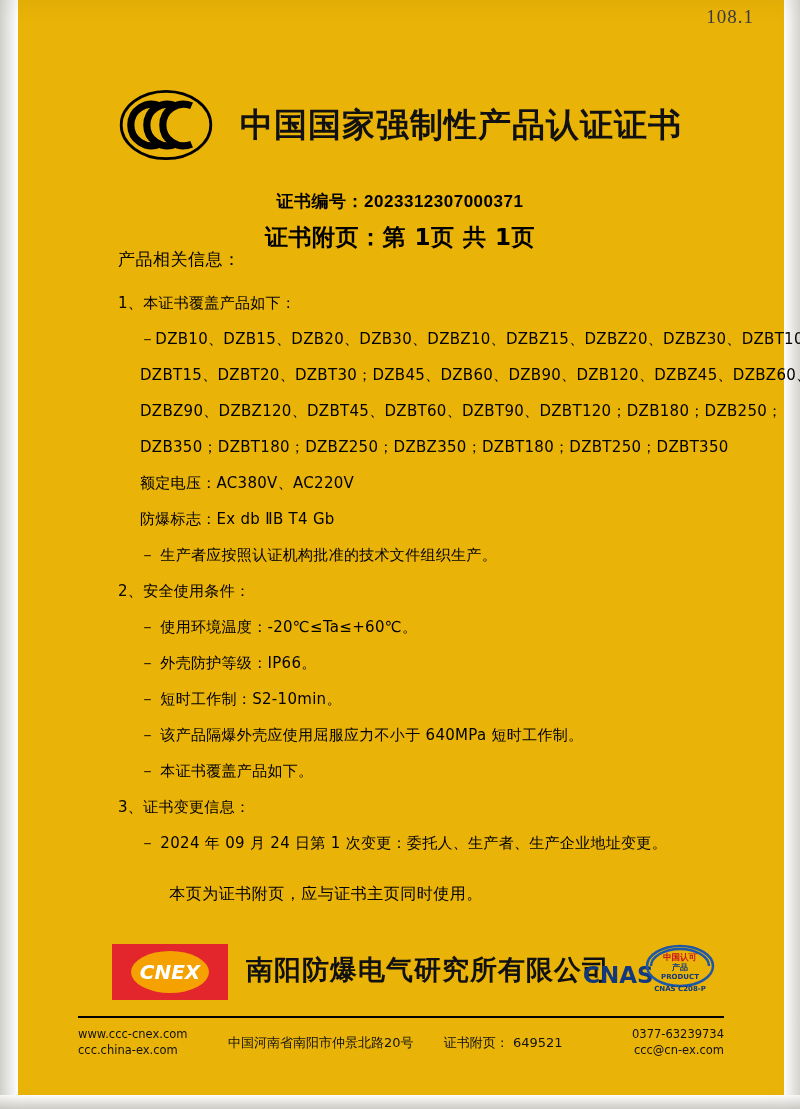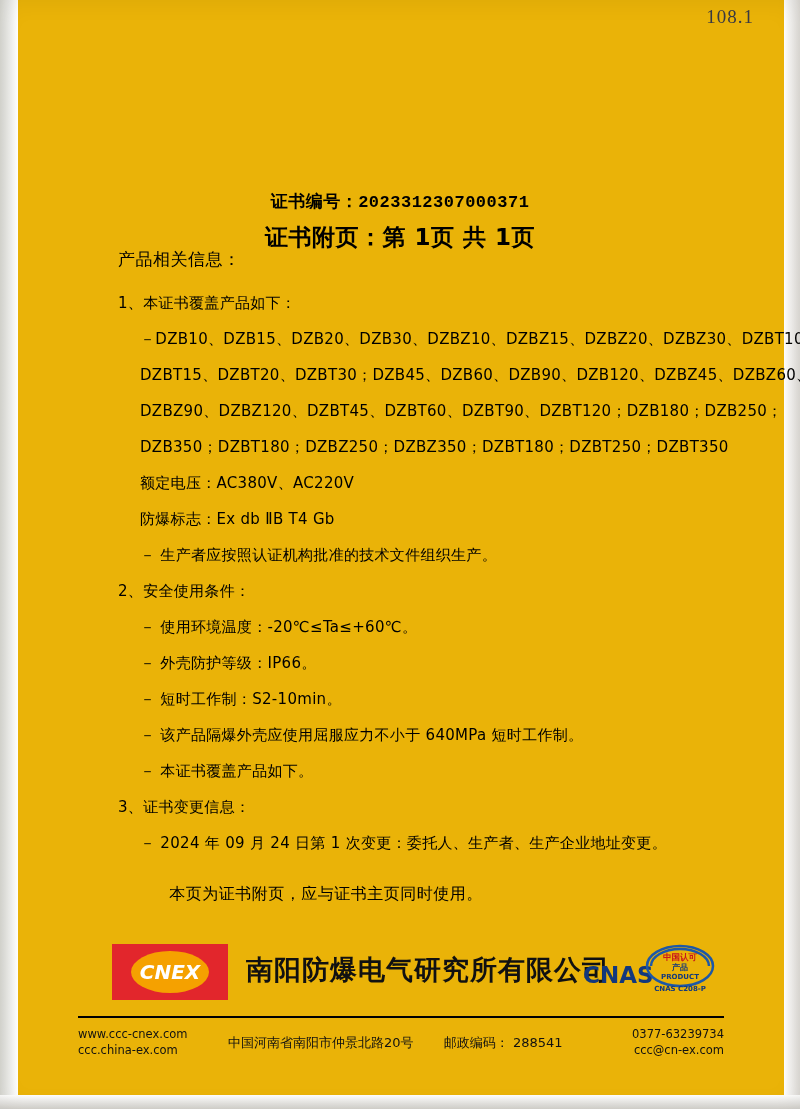--- a/index.html
+++ b/index.html
@@ -80,21 +80,21 @@
     letter-spacing: 1px;
     white-space: nowrap;
   }
 
   .cert-no {
     position: absolute;
     top: 190px;
     left: 0;
     width: 800px;
     text-align: center;
-    font-family: Liberation Mono, monospace;
+    font-family: Liberation Sans, sans-serif;
     font-size: 17px;
     font-weight: bold;
     color: #000;
     letter-spacing: 0.5px;
   }
   .cert-page {
     position: absolute;
     top: 222px;
     left: 0;
     width: 800px;
@@ -214,20 +214,29 @@
 <body>
 
 <div class="page">
 
   <div class="paper-left-edge"></div>
   <div class="paper-right-edge"></div>
   <div class="paper-bottom-edge"></div>
 
   <div class="hand-note">108.1</div>
 
+  <div class="header">
+    <svg class="ccc-logo" viewBox="0 0 120 92">
+      <ellipse cx="60" cy="46" rx="56" ry="42" fill="none" stroke="#000" stroke-width="3.5"></ellipse>
+      <path d="M52 22 A26 26 0 1 0 52 70" fill="none" stroke="#000" stroke-width="9" stroke-linecap="butt"></path>
+      <path d="M72 22 A26 26 0 1 0 72 70" fill="none" stroke="#000" stroke-width="9" stroke-linecap="butt"></path>
+      <path d="M92 22 A26 26 0 1 0 92 70" fill="none" stroke="#000" stroke-width="9" stroke-linecap="butt"></path>
+    </svg>
+    <div class="doc-title">中国国家强制性产品认证证书</div>
+  </div>
 
   <div class="cert-no">证书编号：2023312307000371</div>
   <div class="cert-page">证书附页：第 1页 共 1页</div>
 
   <div class="body-block">
     <div class="sec-title">产品相关信息：</div>
     <div id="body-lines">
         <div class="line indent1">1、本证书覆盖产品如下：</div>
         <div class="line indent2">－DZB10、DZB15、DZB20、DZB30、DZBZ10、DZBZ15、DZBZ20、DZBZ30、DZBT10、</div>
         <div class="line indent2">DZBT15、DZBT20、DZBT30；DZB45、DZB60、DZB90、DZB120、DZBZ45、DZBZ60、</div>
@@ -270,22 +279,22 @@
   <div class="rule"></div>
 
   <div class="footer">
     <div class="footer-left">
       <div>www.ccc-cnex.com</div>
       <div>ccc.china-ex.com</div>
     </div>
     <div class="footer-center">
       <span>中国河南省南阳市仲景北路20号</span>
       <span class="gap"></span>
-      <span>邮政编码：</span>
-      <span>288541</span>
+      <span>证书附页：</span>
+      <span>649521</span>
     </div>
     <div class="footer-right">
       <div>0377-63239734</div>
       <div>ccc@cn-ex.com</div>
     </div>
   </div>
 
 </div>
 
 </body></html>

